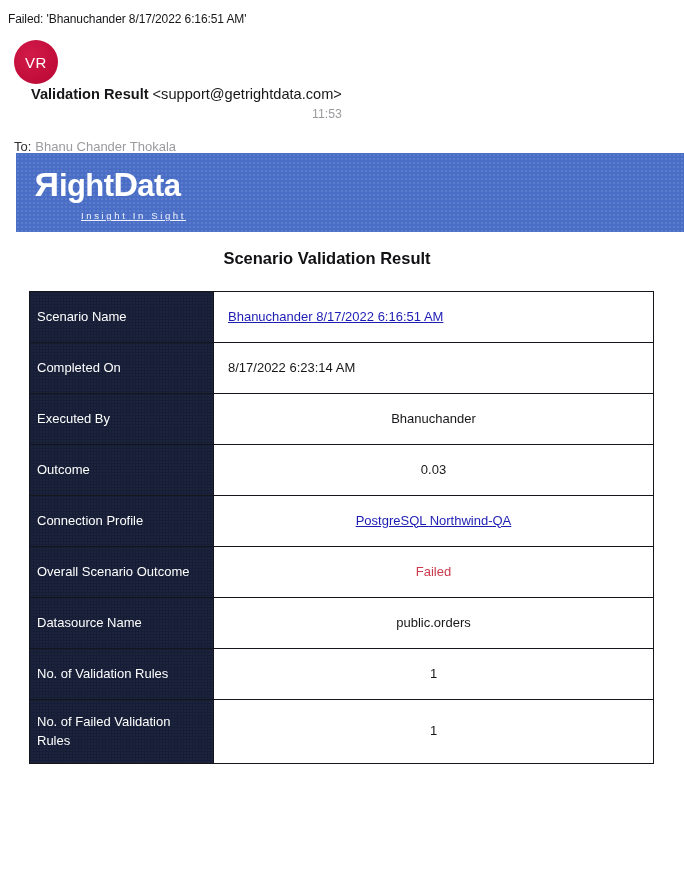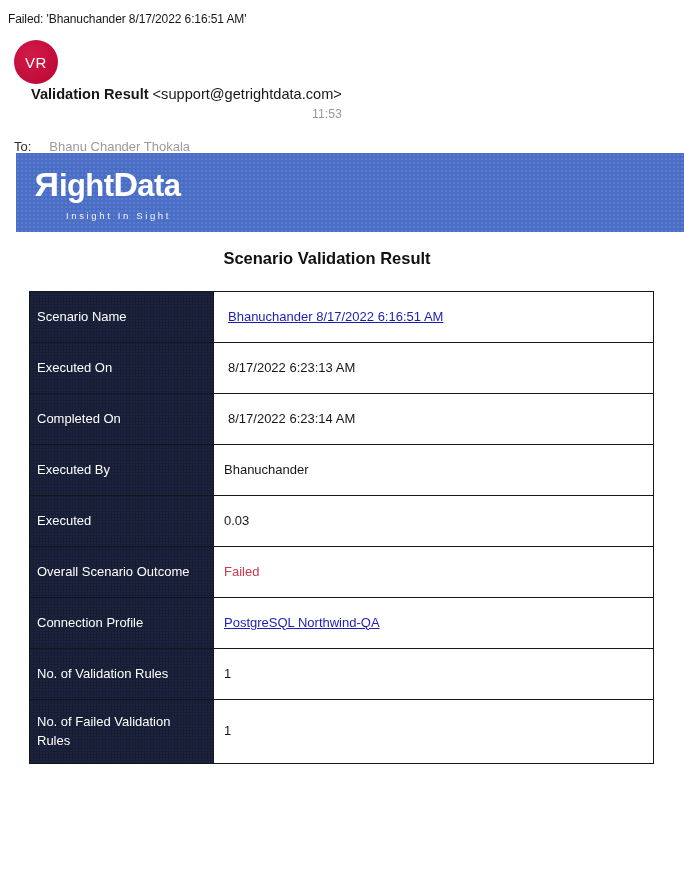--- a/index.html
+++ b/index.html
@@ -67,21 +67,21 @@
     color: #9a9a9e;
     margin-top: 5px;
     text-align: right;
   }
 
   .to-row {
     font-size: 13px;
     padding: 18px 0 0 14px;
   }
   .to-label { color: #2e2e32; }
-  .to-value { color: #9b9b9f; margin-left: 18px; }
+  .to-value { color: #9b9b9f; margin-left: 4px; }
 
   
   .banner {
     position: absolute;
     left: 16px;
     top: 153px;
     width: 668px;
     height: 79px;
     background: #4a6ec5;
     background-image:
@@ -112,22 +112,23 @@
   }
   .logo-d {
     font-size: 34px;
     font-weight: bold;
     line-height: 1;
   }
   .logo-tag {
     font-size: 9.6px;
     letter-spacing: 2.6px;
     margin-top: 9px;
-    margin-left: 31px;
+    margin-left: 46px;
     color: #eef1fb;
+    text-decoration: underline;
   }
 
   
   .report-title {
     position: absolute;
     left: 0;
     top: 249px;
     width: 624px;
     text-align: center;
     font-size: 16.5px;
@@ -159,20 +160,21 @@
     background-size: 3px 3px;
     color: #ffffff;
     padding: 7px 12px 7px 7px;
     line-height: 1.45;
     font-size: 13px;
   }
   .result-table td.v {
     background: #ffffff;
     color: #17171a;
     padding: 7px 10px;
+    text-align: center;
     line-height: 1.45;
     font-size: 13px;
   }
   .result-table td.v.left { text-align: left; padding-left: 14px; }
   .result-table tr.tall td { height: 36px; }
   .result-table tr.tall2 td { height: 49px; }
 
   a.link {
     color: #1d1db4;
     text-decoration: underline;
@@ -216,42 +218,42 @@
 
 <div class="report-title">Scenario Validation Result</div>
 
 <table class="result-table">
   <tbody>
       <tr class="tall">
         <td class="k">Scenario Name</td>
         <td class="v left"><a class="link" href="#">Bhanuchander 8/17/2022 6:16:51 AM</a></td>
       </tr>
       <tr class="tall">
-        <td class="k">Executed On</td>
-        <td class="v left">8/17/2022 6:23:13 AM</td>
-      </tr>
-      <tr class="tall">
         <td class="k">Completed On</td>
         <td class="v left">8/17/2022 6:23:14 AM</td>
       </tr>
       <tr class="tall">
         <td class="k">Executed By</td>
         <td class="v">Bhanuchander</td>
       </tr>
       <tr class="tall">
-        <td class="k">Executed</td>
+        <td class="k">Outcome</td>
         <td class="v">0.03</td>
+      </tr>
+      <tr class="tall">
+        <td class="k">Connection Profile</td>
+        <td class="v"><a class="link" href="#">PostgreSQL Northwind-QA</a></td>
       </tr>
       <tr class="tall">
         <td class="k">Overall Scenario Outcome</td>
         <td class="v"><span class="failed">Failed</span></td>
       </tr>
       <tr class="tall">
-        <td class="k">Connection Profile</td>
-        <td class="v"><a class="link" href="#">PostgreSQL Northwind-QA</a></td>
+        <td class="k">Datasource Name</td>
+        <td class="v">public.orders</td>
       </tr>
       <tr class="tall">
         <td class="k">No. of Validation Rules</td>
         <td class="v">1</td>
       </tr>
       <tr class="tall2">
         <td class="k">No. of Failed Validation Rules</td>
         <td class="v">1</td>
       </tr>
     </tbody>

